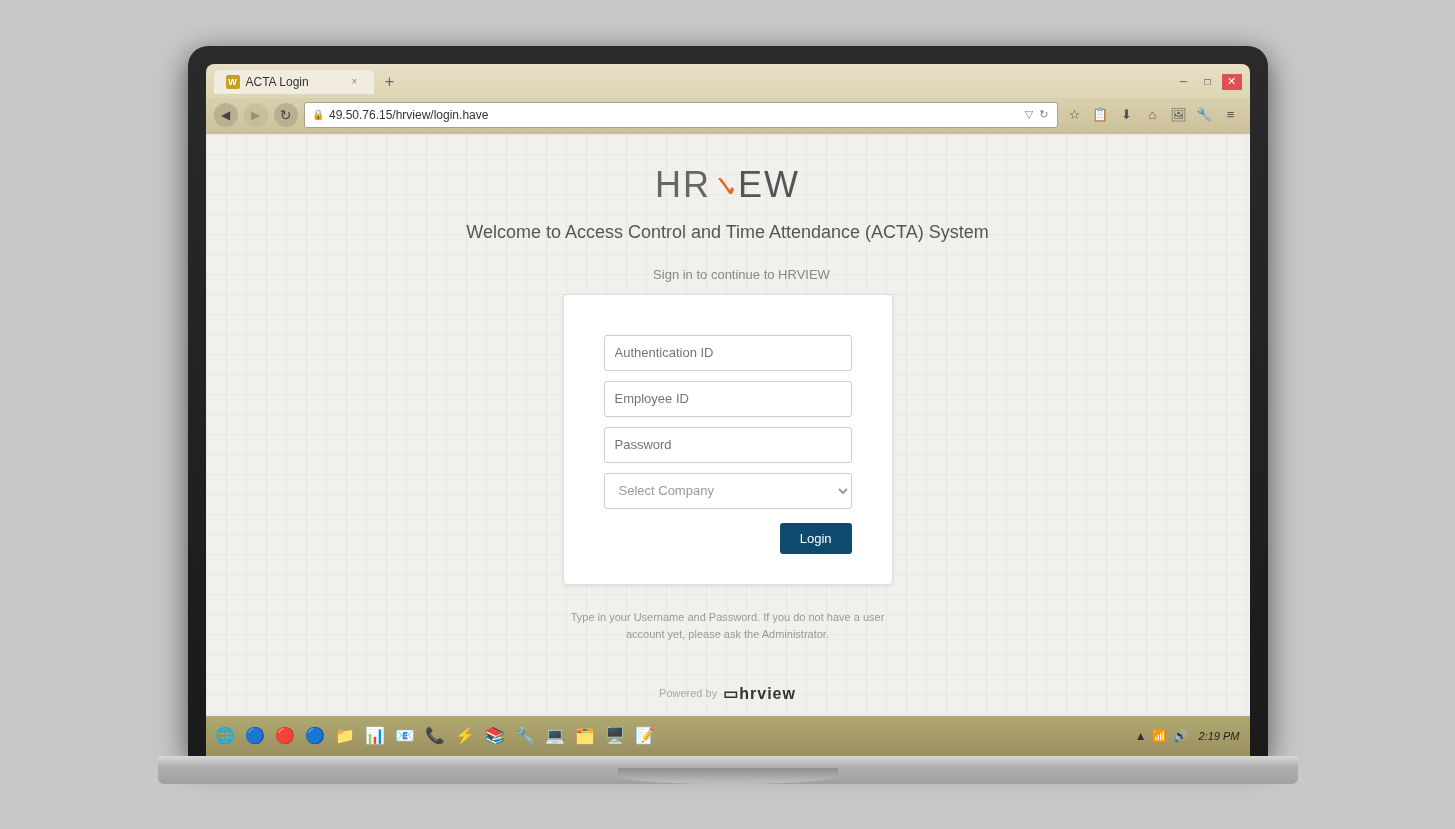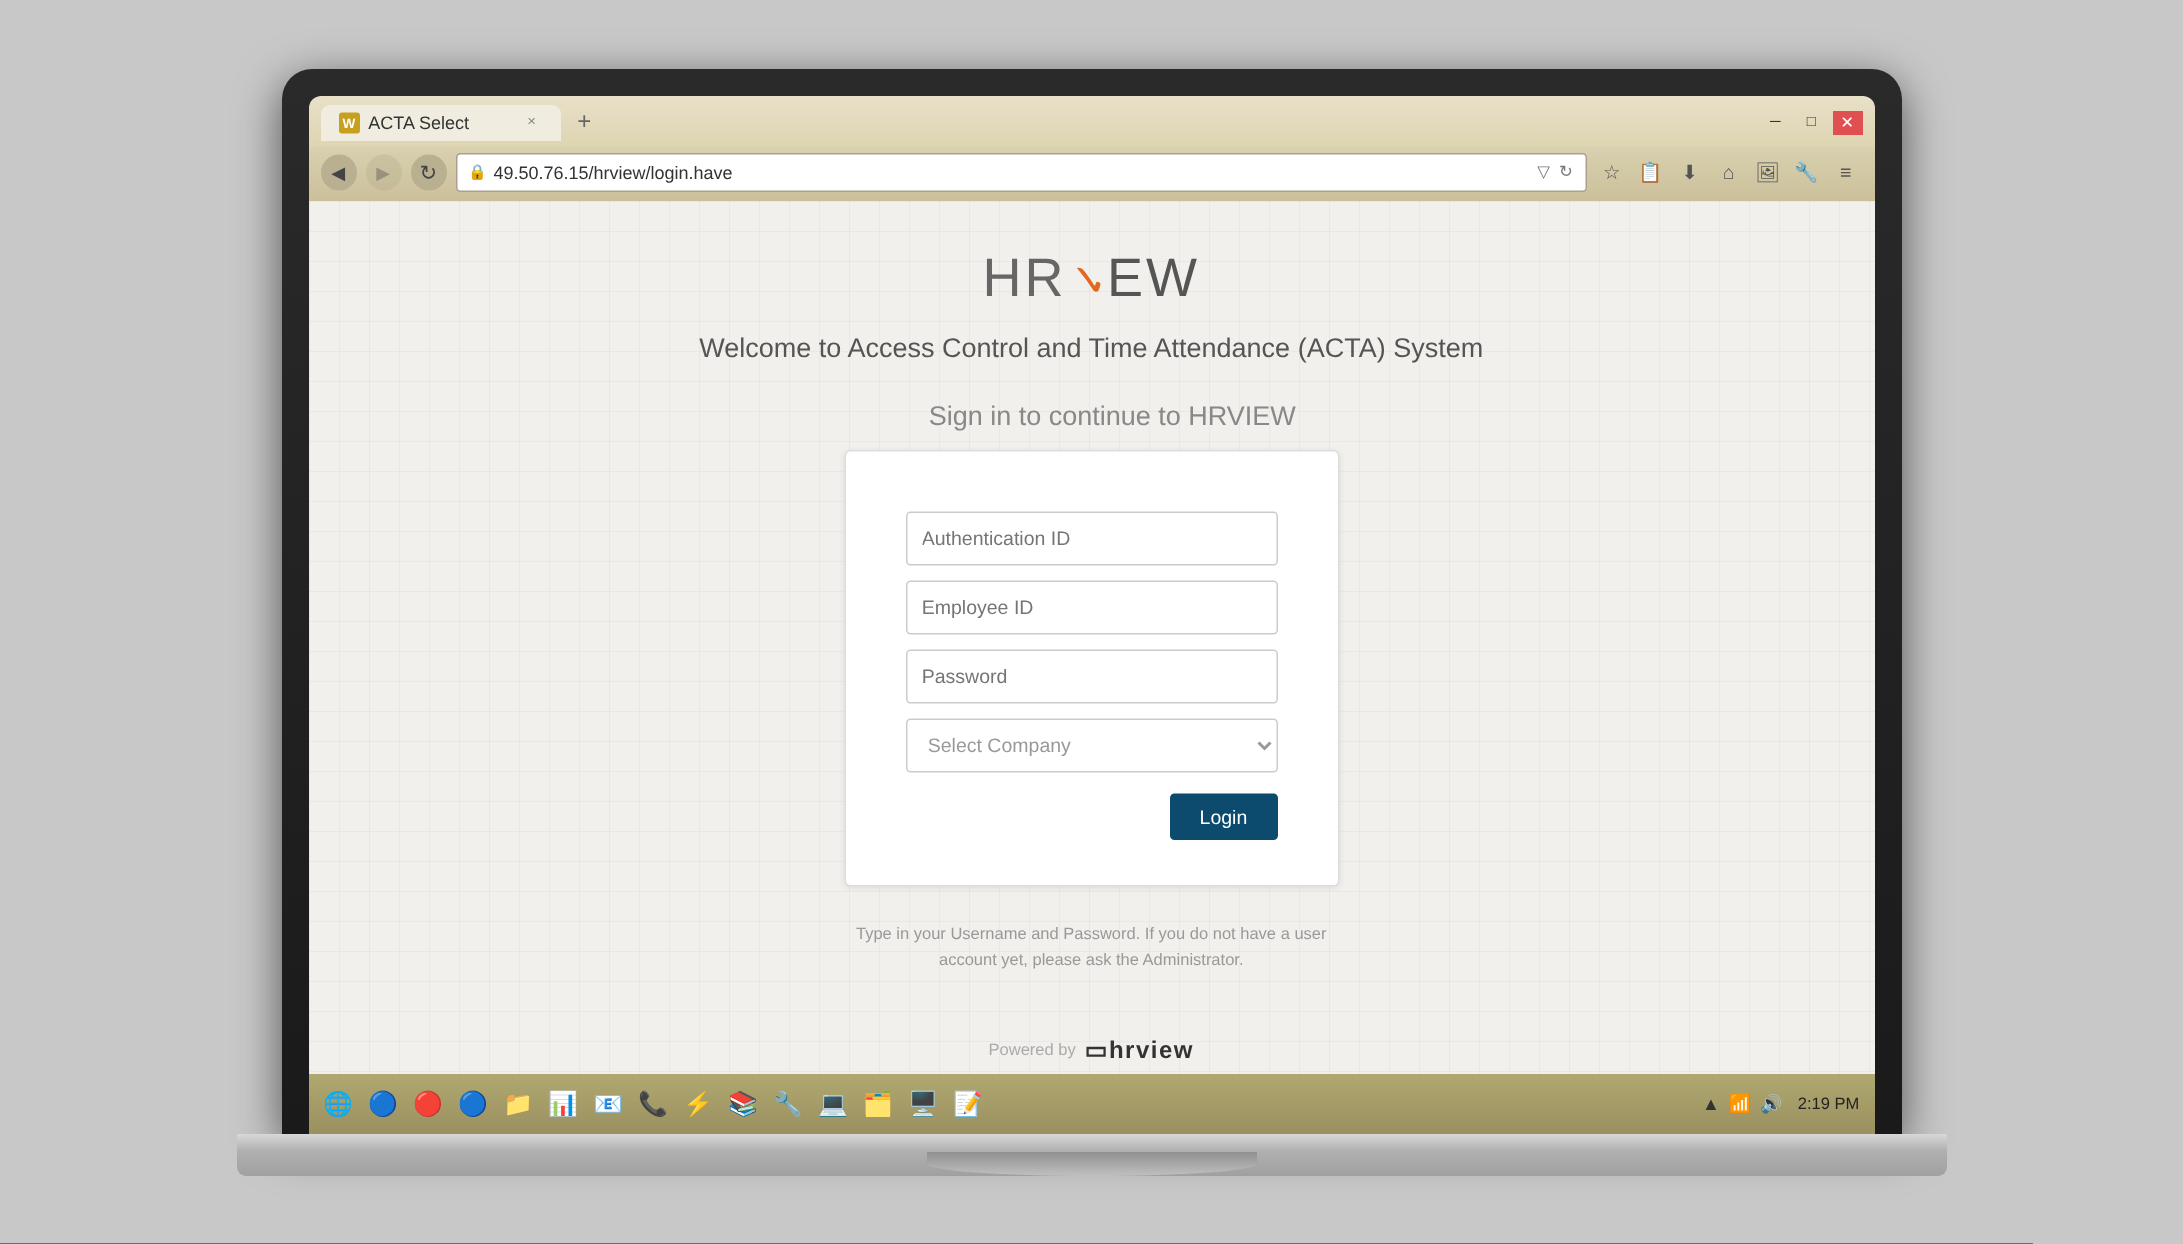--- a/index.html
+++ b/index.html
@@ -237,21 +237,21 @@
     .logo-text .ew-part { color: #555; }
 
     .welcome-title {
       font-size: 18px;
       color: #555;
       margin-bottom: 24px;
       font-weight: 400;
     }
 
     .sign-in-label {
-      font-size: 18px;
+      font-size: 13px;
       color: #888;
       margin-bottom: 12px;
       margin-left: 28px;
     }
 
     .login-box {
       background: white;
       border: 1px solid #ddd;
       border-radius: 4px;
       padding: 40px 40px 30px 40px;
@@ -368,20 +368,21 @@
       font-size: 12px;
       color: #333;
       padding: 2px;
     }
 
     .time-display {
       font-size: 11px;
       color: #222;
       text-align: right;
       padding: 2px 4px;
+      font-style: italic;
     }
 
     
     .laptop-base {
       width: 1140px;
       height: 28px;
       background: linear-gradient(180deg, #d8d8d8 0%, #b0b0b0 40%, #a0a0a0 100%);
       border-radius: 0 0 6px 6px;
       position: relative;
       display: flex;
@@ -410,21 +411,21 @@
 <div class="laptop-wrapper">
   <div class="laptop-outer">
     <div class="laptop-screen-bezel">
 
       <div class="browser-chrome">
         <div class="browser-titlebar">
           <div class="tab-active">
             <div class="tab-favicon">
               <span>W</span>
             </div>
-            <span>ACTA Select</span>
+            <span>ACTA Login</span>
             <div class="tab-close">×</div>
           </div>
           <div class="tab-new">+</div>
           <div class="window-controls">
             <div class="win-btn">─</div>
             <div class="win-btn">□</div>
             <div class="win-btn win-btn-close">✕</div>
           </div>
         </div>
         <div class="browser-toolbar">

